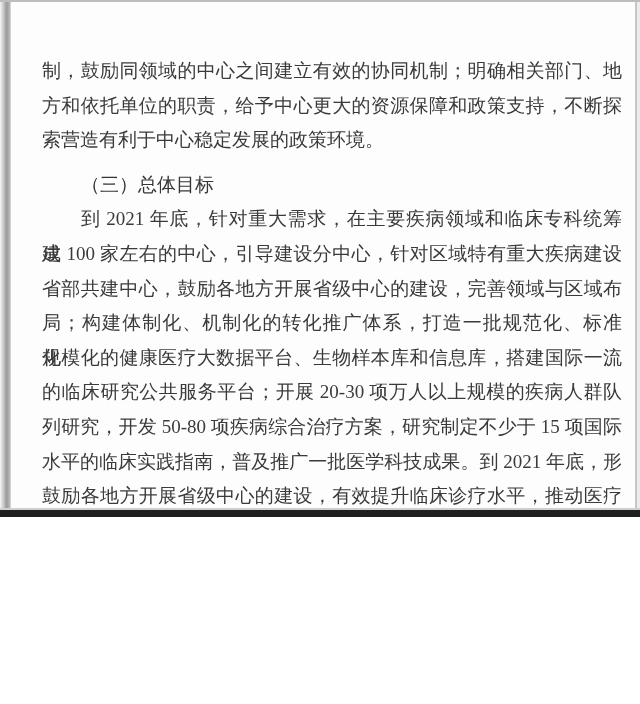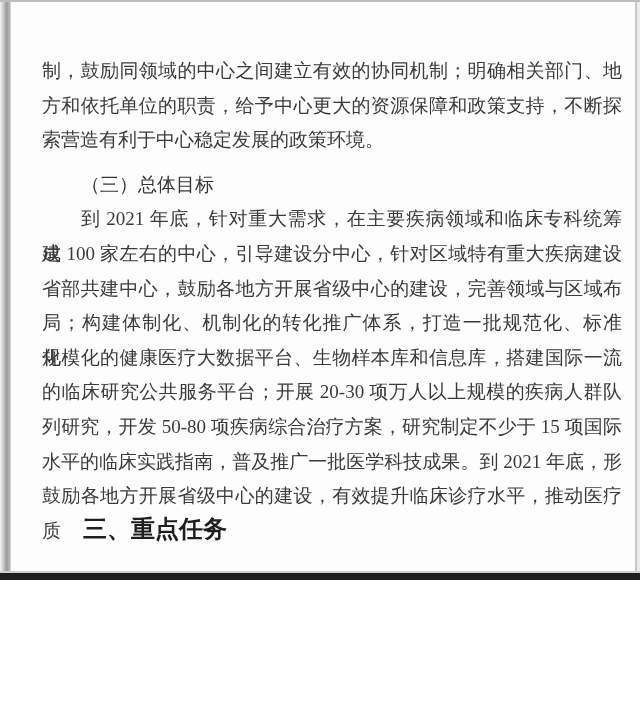--- a/index.html
+++ b/index.html
@@ -1,19 +1,19 @@
 <!DOCTYPE html>
 <html><head>
 <meta charset="utf-8">
 <style>
   html, body { margin: 0; padding: 0; }
   .canvas {
     position: relative;
     width: 640px;
-    height: 580px;
+    height: 517px;
     background: #ececec;
     overflow: hidden;
     font-family: "Liberation Serif", "DejaVu Serif", serif;
   }
   .top-line {
     position: absolute; left: 0; top: 0;
     width: 100%; height: 2px;
     background: #bdbdbd;
   }
   .edge-left {

